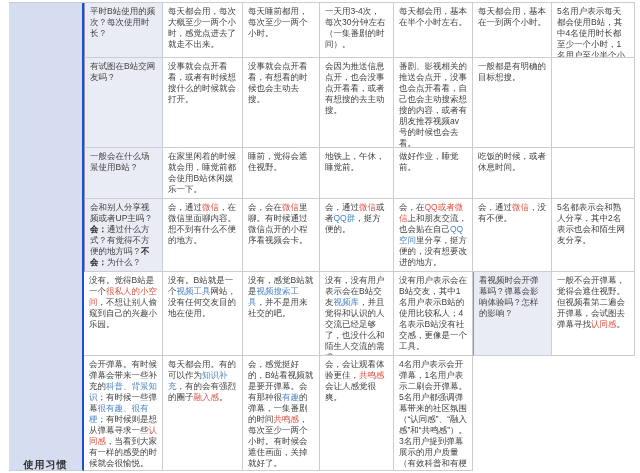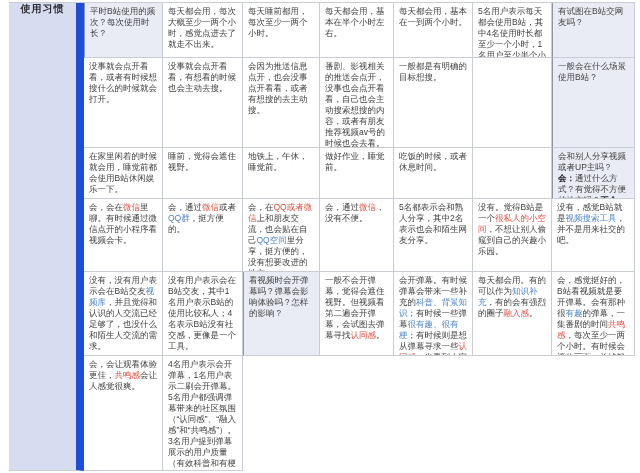--- a/index.html
+++ b/index.html
@@ -17,23 +17,23 @@
     border-right:1px solid var(--border,#c9cdd4);
     border-bottom:1px solid var(--border,#c9cdd4);
     padding:3px 5px;
     font-size:8.5px; line-height:11px; color:#3f3f3f;
     overflow:hidden; word-break:break-all;
     background:#fff;
   }
   .cat {
     grid-column:1; grid-row:1 / span 6;
     background:var(--catbg,#d7ddf0);
-    border-right:8px solid #1d4ed8;
+    border-right:2px solid #1d4ed8;
     border-bottom:1px solid var(--border,#c9cdd4);
-    display:flex; align-items:flex-start; justify-content:center;
+    display:flex; align-items:flex-end; justify-content:center;
   }
   .cat span { font-size:10px; font-weight:bold; color:#2f2f33; letter-spacing:1px; }
   .qcell {
     background:var(--qbg,#eaecf5);
     border-left:1px solid var(--darkborder,#8f959e);
   }
   .run-red { color:var(--red,#dd5244); }
   .run-blue { color:var(--blue,#4e86c6); }
   .run-bold { font-weight:bold; color:#2e2e32; }
 </style>
@@ -42,44 +42,47 @@
 
 <div class="page">
   <div class="tbl">
     <div class="cat cell" style="padding:0;">
       <span>使用习惯</span>
     </div>
 
   <div class="cell qcell"><span>平时B站使用的频次？每次使用时长？</span></div>
       <div class="cell"><span>每天都会用，每次大概至少一两个小时，感觉点进去了就走不出来。</span></div>
       <div class="cell"><span>每天睡前都用，每次至少一两个小时。</span></div>
+      <div class="cell"><span>一天用3-4次，每次30分钟左右（一集番剧的时间）。</span></div>
       <div class="cell"><span>每天都会用，基本在半个小时左右。</span></div>
       <div class="cell"><span>每天都会用，基本在一到两个小时。</span></div>
       <div class="cell"><span>5名用户表示每天都会使用B站，其中4名使用时长都至少一个小时，1名用户至少半个小时。</span></div>
       <div class="cell qcell"><span>有试图在B站交网友吗？</span></div>
       <div class="cell"><span>没事就会点开看看，或者有时候想搜什么的时候就会打开。</span></div>
       <div class="cell"><span>没事就会点开看看，有想看的时候也会主动去搜。</span></div>
       <div class="cell"><span>会因为推送信息点开，也会没事点开看看，或者有想搜的去主动搜。</span></div>
       <div class="cell"><span>番剧、影视相关的推送会点开，没事也会点开看看，自己也会主动搜索想搜的内容，或者有朋友推荐视频av号的时候也会去看。</span></div>
       <div class="cell"><span>一般都是有明确的目标想搜。</span></div>
       <div class="cell"><span></span></div>
       <div class="cell qcell"><span>一般会在什么场景使用B站？</span></div>
       <div class="cell"><span>在家里闲着的时候就会用，睡觉前都会使用B站休闲娱乐一下。</span></div>
       <div class="cell"><span>睡前，觉得会遮住视野。</span></div>
       <div class="cell"><span>地铁上，午休，睡觉前。</span></div>
       <div class="cell"><span>做好作业，睡觉前。</span></div>
       <div class="cell"><span>吃饭的时候，或者休息时间。</span></div>
       <div class="cell"><span></span></div>
       <div class="cell qcell"><span>会和别人分享视频或者UP主吗？</span><span class="run-bold">会：</span><span>通过什么方式？有觉得不方便的地方吗？</span><span class="run-bold">不会：</span><span>为什么？</span></div>
+      <div class="cell"><span>会，通过</span><span class="run-red">微信</span><span>，在微信里面聊内容。想不到有什么不便的地方。</span></div>
       <div class="cell"><span>会，会在</span><span class="run-red">微信</span><span>里聊。有时候通过微信点开的小程序看视频会卡。</span></div>
       <div class="cell"><span>会，通过</span><span class="run-red">微信</span><span>或者</span><span class="run-blue">QQ群</span><span>，挺方便的。</span></div>
       <div class="cell"><span>会，在</span><span class="run-red">QQ或者微信</span><span>上和朋友交流，也会贴在自己</span><span class="run-blue">QQ空间</span><span>里分享，挺方便的，没有想要改进的地方。</span></div>
       <div class="cell"><span>会，通过</span><span class="run-red">微信</span><span>，没有不便。</span></div>
       <div class="cell"><span>5名都表示会和熟人分享，其中2名表示也会和陌生网友分享。</span></div>
       <div class="cell"><span>没有。觉得B站是一个</span><span class="run-red">很私人的小空间</span><span>，不想让别人偷窥到自己的兴趣小乐园。</span></div>
+      <div class="cell"><span>没有。B站就是一个</span><span class="run-blue">视频工具</span><span>网站，没有任何交友目的地在使用。</span></div>
       <div class="cell"><span>没有，感觉B站就是</span><span class="run-blue">视频搜索工具</span><span>，并不是用来社交的吧。</span></div>
       <div class="cell"><span>没有，没有用户表示会在B站交友</span><span class="run-blue">视频库</span><span>，并且觉得和认识的人交流已经足够了，也没什么和陌生人交流的需求。</span></div>
       <div class="cell"><span>没有用户表示会在B站交友，其中1名用户表示B站的使用比较私人；4名表示B站没有社交感，更像是一个工具。</span></div>
       <div class="cell qcell"><span>看视频时会开弹幕吗？弹幕会影响体验吗？怎样的影响？</span></div>
       <div class="cell"><span>一般不会开弹幕，觉得会遮住视野。但视频看第二遍会开弹幕，会试图去弹幕寻找</span><span class="run-red">认同感</span><span>。</span></div>
       <div class="cell"><span>会开弹幕。有时候弹幕会带来一些补充的</span><span class="run-blue">科普、背景知识</span><span>；有时候一些弹幕</span><span class="run-blue">很有趣、很有梗</span><span>；有时候则是想从弹幕寻求一些</span><span class="run-red">认同感</span><span>，当看到大家有一样的感受的时候就会很愉悦。</span></div>
       <div class="cell"><span>每天都会用。有的可以作为</span><span class="run-blue">知识补充</span><span>，有的会有强烈的圈子</span><span class="run-red">融入感</span><span>。</span></div>
       <div class="cell"><span>会，感觉挺好的，B站看视频就是要开弹幕。会有那种很</span><span class="run-blue">有趣</span><span>的弹幕，一集番剧的时间</span><span class="run-red">共鸣感</span><span>，每次至少一两个小时。有时候会遮住画面，关掉就好了。</span></div>
       <div class="cell"><span>会，会让观看体验更佳，</span><span class="run-red">共鸣感</span><span>会让人感觉很爽。</span></div>
       <div class="cell"><span>4名用户表示会开弹幕，1名用户表示二刷会开弹幕。5名用户都强调弹幕带来的社区氛围（“认同感”、“融入感”和“共鸣感”）。3名用户提到弹幕展示的用户质量（有效科普和有梗内容）。</span></div>

